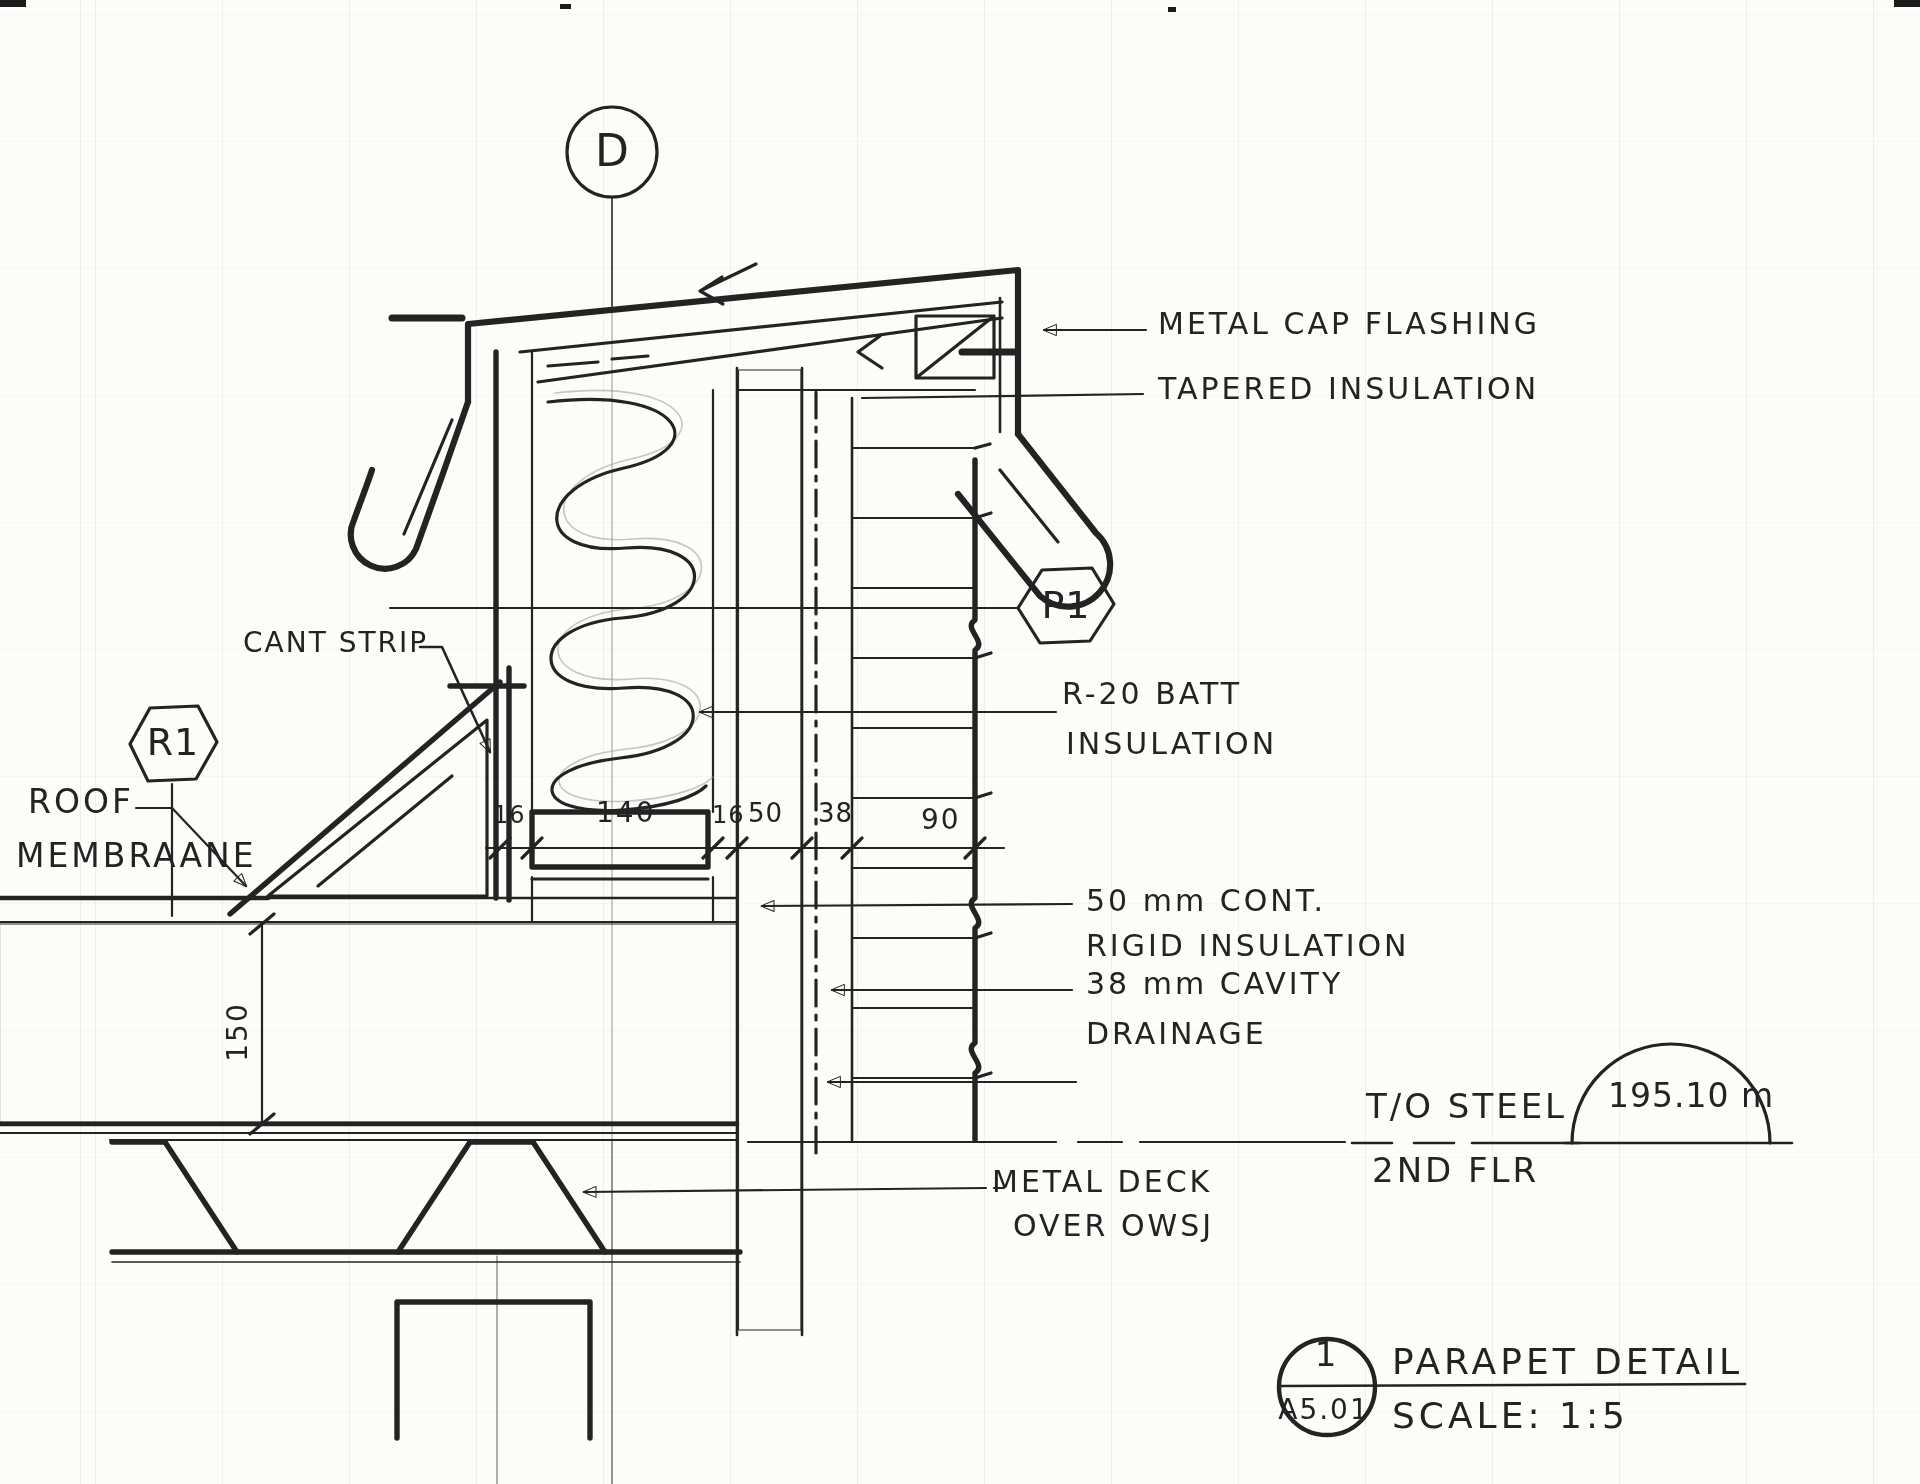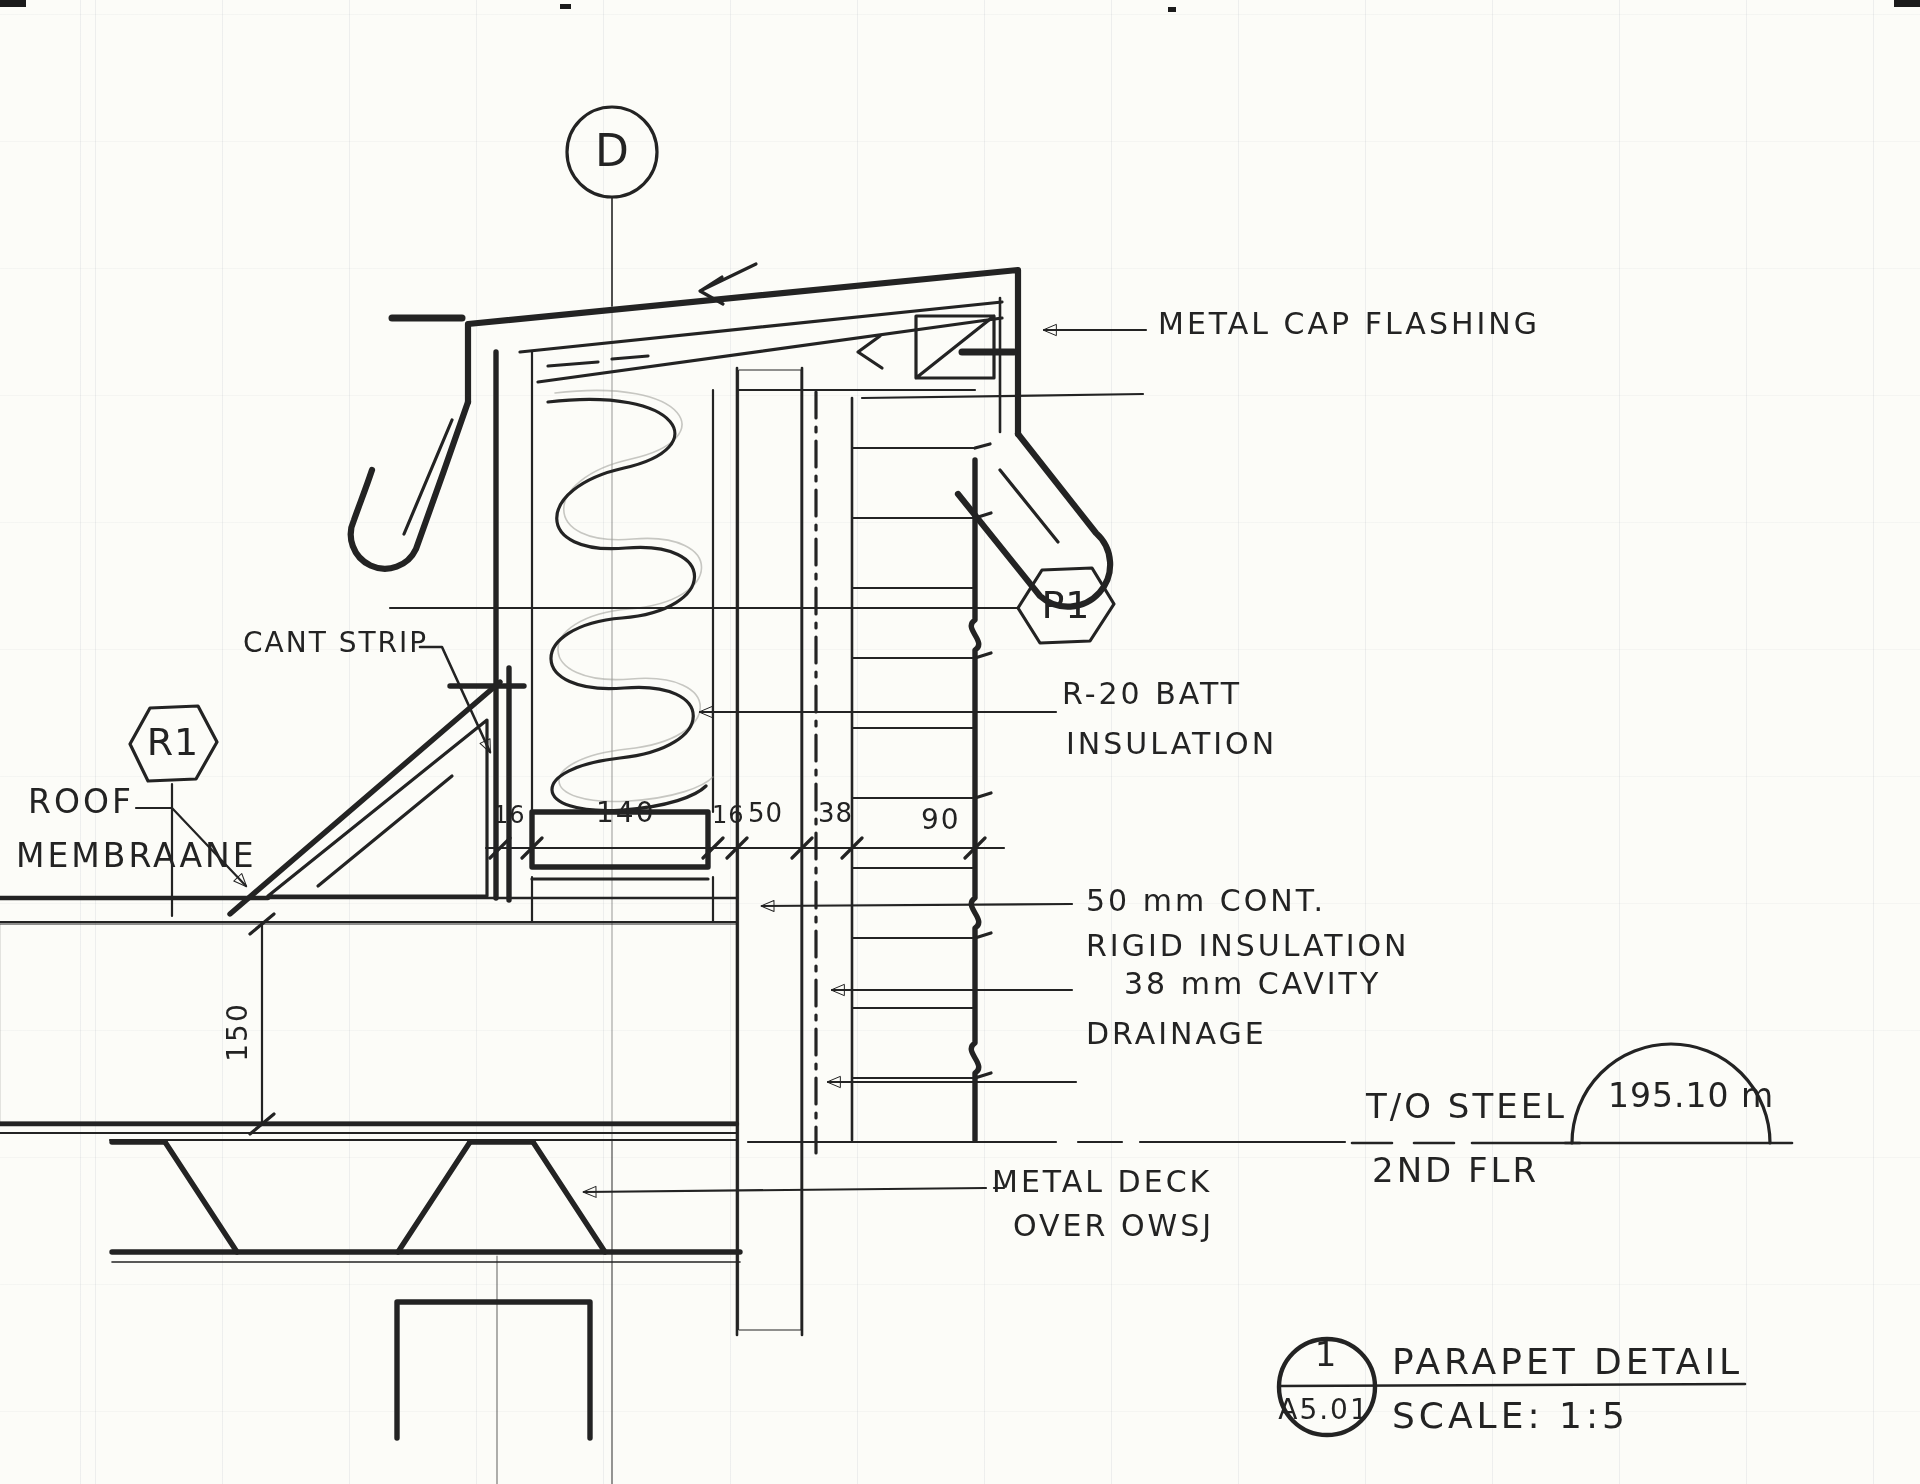--- a/index.html
+++ b/index.html
@@ -165,36 +165,37 @@
 
   <g>
     <circle class="w4" cx="1327" cy="1387" r="48"></circle>
     <path class="w25" d="M1279,1386 L1745,1384"></path>
   </g>
 </svg>
 
 <div class="lbl s44 ctr" style="left:612px;top:151px">D</div>
 
 <div class="lbl" style="left:1158px;top:306px">METAL CAP FLASHING</div>
+<div class="lbl" style="left:1158px;top:371px">TAPERED INSULATION</div>
 
 <div class="lbl s38 ctr" style="left:1066px;top:606px">P1</div>
 <div class="lbl s38 ctr" style="left:173px;top:743px">R1</div>
 
 <div class="lbl" style="left:1062px;top:676px">R-20 BATT</div>
 <div class="lbl" style="left:1066px;top:726px">INSULATION</div>
 
 <div class="lbl s28" style="left:243px;top:626px">CANT STRIP</div>
 
 <div class="lbl s33" style="left:28px;top:782px">ROOF</div>
 <div class="lbl s33" style="left:16px;top:836px">MEMBRAANE</div>
 
 <div class="lbl" style="left:1086px;top:883px">50 mm CONT.</div>
 <div class="lbl" style="left:1086px;top:928px">RIGID INSULATION</div>
 
-<div class="lbl" style="left:1124px;top:966px">38 mm CAVITY</div>
+<div class="lbl" style="left:1086px;top:966px">38 mm CAVITY</div>
 <div class="lbl" style="left:1086px;top:1016px">DRAINAGE</div>
 
 
 <div class="lbl" style="left:992px;top:1164px">METAL DECK</div>
 <div class="lbl" style="left:1013px;top:1208px">OVER OWSJ</div>
 
 <div class="lbl s34" style="left:1366px;top:1086px">T/O STEEL</div>
 <div class="lbl s34" style="left:1372px;top:1150px">2ND FLR</div>
 <div class="lbl s33" style="left:1608px;top:1076px;letter-spacing:1px">195.10 m</div>
 

